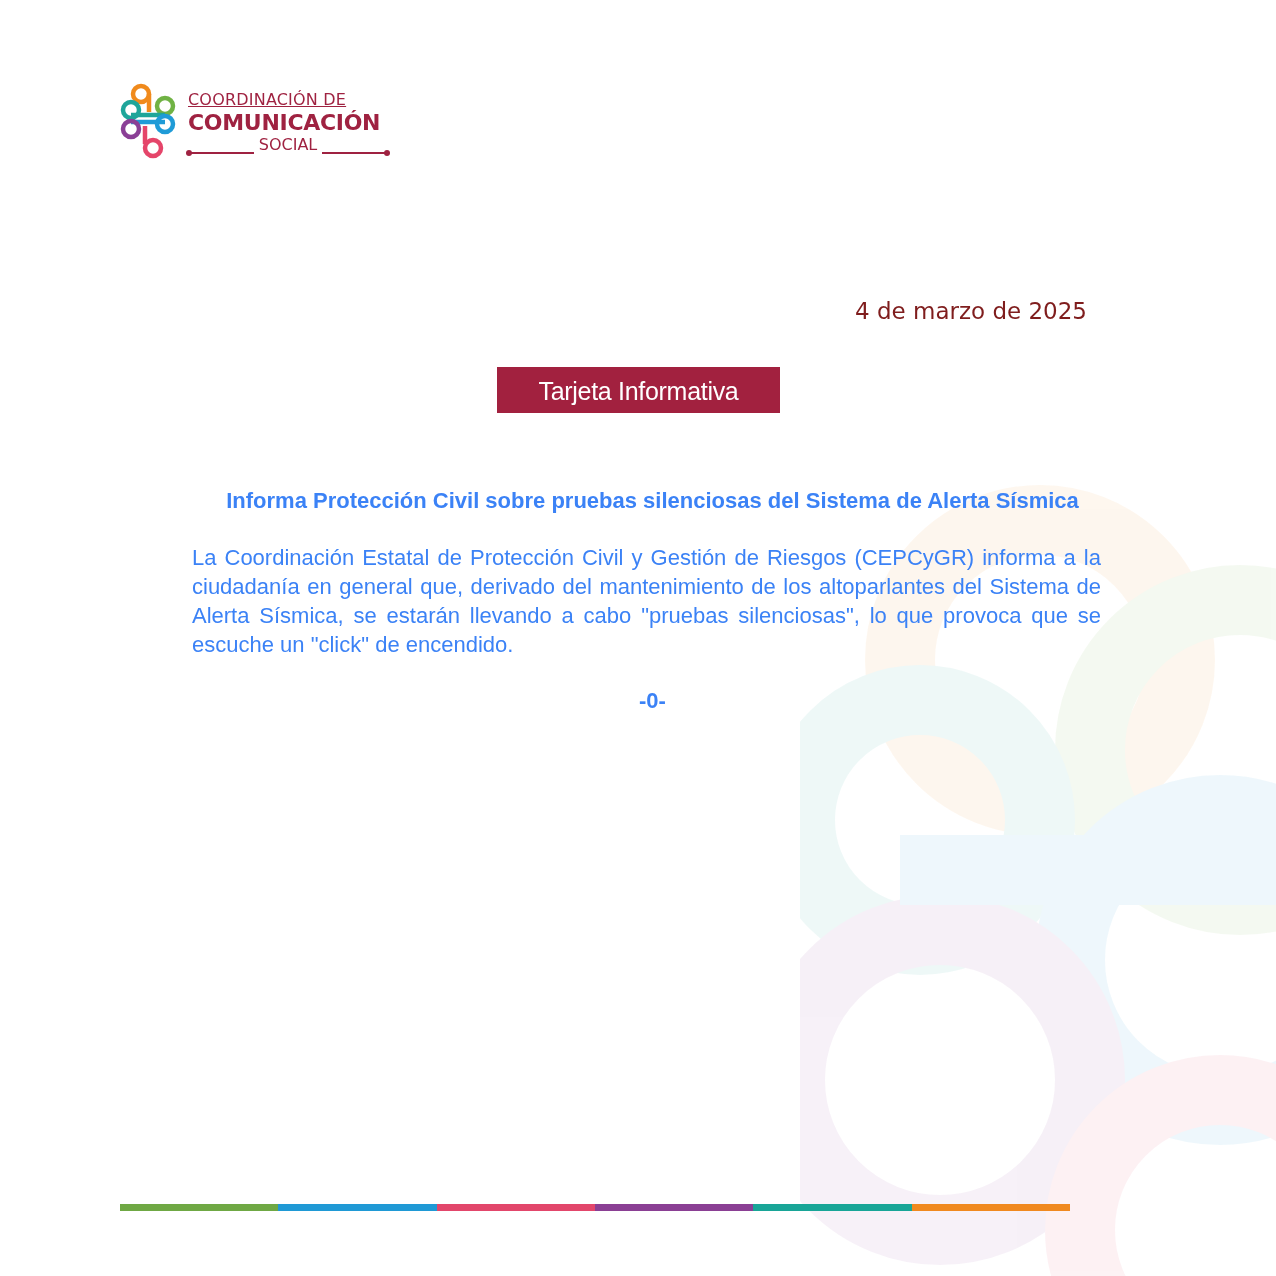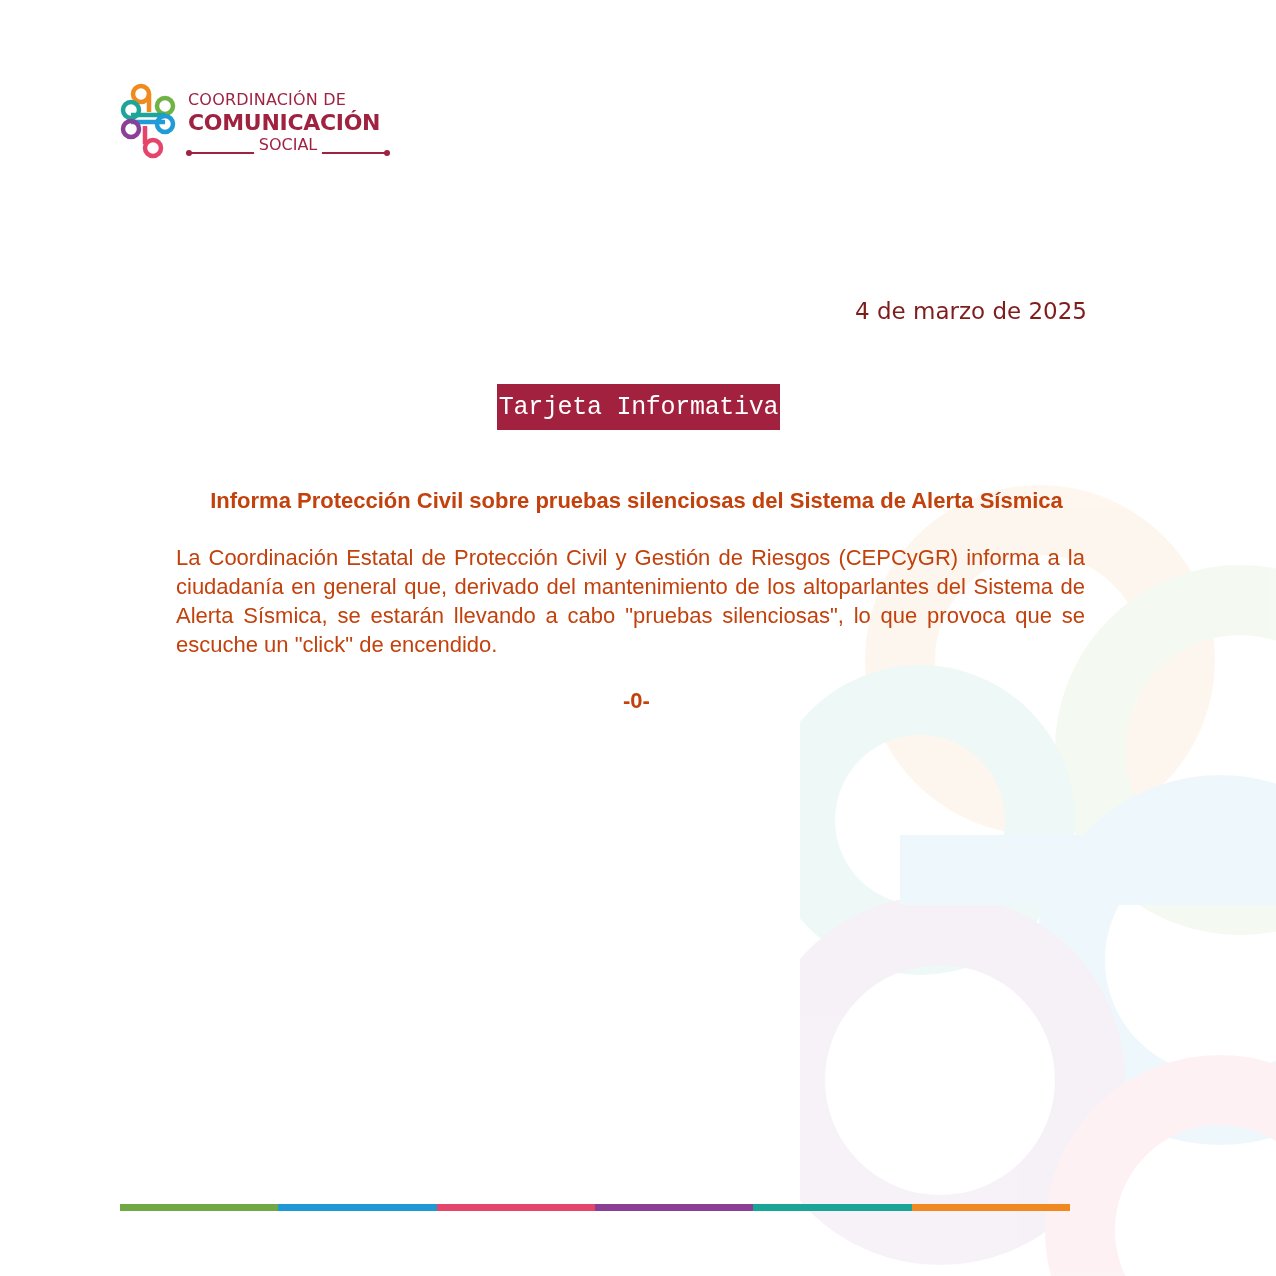--- a/index.html
+++ b/index.html
@@ -5,34 +5,34 @@
     html, body { margin: 0; padding: 0; }
     body {
       width: 1276px; height: 1276px; position: relative; overflow: hidden;
       background: #ffffff;
       font-family: "Liberation Sans", sans-serif;
     }
     .watermark { position: absolute; left: 800px; top: 440px; width: 476px; height: 836px; pointer-events: none; }
     .logo { position: absolute; left: 118px; top: 82px; width: 280px; height: 82px; }
     .logo-icon { position: absolute; left: 0; top: 0; width: 60px; height: 80px; }
     .logo-text { position: absolute; left: 70px; top: 8px; width: 200px; color: #9f2241; font-family: "DejaVu Sans", sans-serif; }
-    .logo-l1 { font-size: 16px; letter-spacing: 0.2px; line-height: 20px; white-space: nowrap; }
+    .logo-l1 { font-size: 16px; letter-spacing: 0.2px; line-height: 20px; white-space: nowrap; text-decoration: underline; }
     .logo-l2 { font-size: 22px; font-weight: bold; line-height: 26px; white-space: nowrap; letter-spacing: -0.3px; }
     .logo-l3 { display: flex; align-items: flex-end; font-size: 16px; line-height: 18px; white-space: nowrap; }
     .logo-l3 .ln { flex: 1; height: 2px; background: #9f2241; position: relative; }
     .logo-l3 .ln.left::before, .logo-l3 .ln.right::after {
       content: ""; position: absolute; top: -2px; width: 6px; height: 6px; border-radius: 50%; background: #9f2241;
     }
     .logo-l3 .ln.left::before { left: -2px; }
     .logo-l3 .ln.right::after { right: -2px; }
     .logo-l3 span.w { padding: 0 5px; }
     .date { position: absolute; right: 189px; top: 298px; font-family: "DejaVu Sans", sans-serif; font-size: 23px; color: #7f1d1d; }
-    .badge { position: absolute; left: 497px; top: 384px; width: 283px; height: 46px; background: #a2213f; color: #ffffff;
-      font-family: Liberation Mono, monospace; font-size: 25px; line-height: 48px; text-align: center; letter-spacing: -0.3px; }
-    .content { position: absolute; left: 176px; top: 486px; width: 921px; color: #c2410c; }
+    .badge { position: absolute; left: 497px; top: 367px; width: 283px; height: 46px; background: #a2213f; color: #ffffff;
+      font-family: Liberation Sans, sans-serif; font-size: 25px; line-height: 48px; text-align: center; letter-spacing: -0.3px; }
+    .content { position: absolute; left: 192px; top: 486px; width: 921px; color: #3b82f6; }
     .headline { font-weight: bold; font-size: 22px; line-height: 29px; text-align: center; margin: 0 0 28px 0; }
     .para { font-size: 22px; line-height: 29px; text-align: justify; margin: 0 12px 29px 0; }
     .closing { font-weight: bold; font-size: 22px; text-align: center; margin-top: 0; }
     .color-bar { position: absolute; left: 120px; top: 1204px; width: 950px; height: 7px; display: flex; }
     .color-bar div { flex: 1; height: 100%; }
   </style>
 </head>
 <body>
 
 <svg class="watermark" viewBox="0 0 476 836" xmlns="http://www.w3.org/2000/svg">

